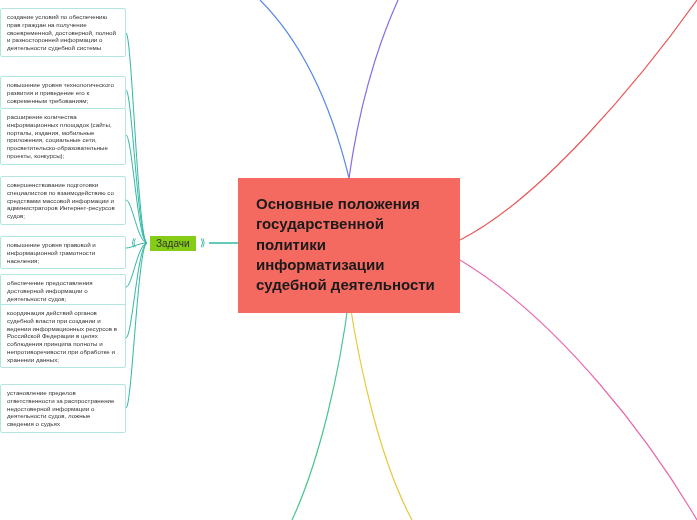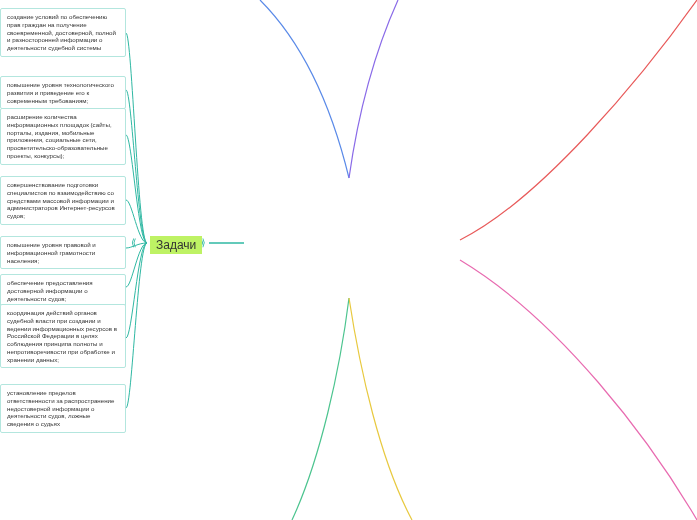--- a/index.html
+++ b/index.html
@@ -15,23 +15,23 @@
     background: #f46a61;
     color: #1a1a1a;
     font-weight: 700;
     font-size: 15px;
     line-height: 1.35;
   }
 
   .sub-node {
     position: absolute;
     left: 150px; top: 236px;
-    font-size: 12px;
+    font-size: 10px;
     color: #333;
-    background: #bef264;
+    background: #84cc16;
     padding: 2px 6px;
   }
   .sub-arrow-left, .sub-arrow-right {
     position: absolute;
     font-size: 10px;
     color: #2fb8a3;
   }
   .sub-arrow-right { left: 200px; top: 237px; }
   .sub-arrow-left  { left: 131px; top: 237px; }
 
@@ -66,20 +66,23 @@
     <path d="M 147 243 C 138 243, 132 33, 126 33" stroke="#2fb8a3" stroke-width="1" fill="none"></path>
     <path d="M 147 243 C 138 243, 132 90, 126 90" stroke="#2fb8a3" stroke-width="1" fill="none"></path>
     <path d="M 147 243 C 138 243, 132 135, 126 135" stroke="#2fb8a3" stroke-width="1" fill="none"></path>
     <path d="M 147 243 C 138 243, 132 200, 126 200" stroke="#2fb8a3" stroke-width="1" fill="none"></path>
     <path d="M 147 243 C 138 243, 132 248, 126 248" stroke="#2fb8a3" stroke-width="1" fill="none"></path>
     <path d="M 147 243 C 138 243, 132 287, 126 287" stroke="#2fb8a3" stroke-width="1" fill="none"></path>
     <path d="M 147 243 C 138 243, 132 338, 126 338" stroke="#2fb8a3" stroke-width="1" fill="none"></path>
     <path d="M 147 243 C 138 243, 132 408, 126 408" stroke="#2fb8a3" stroke-width="1" fill="none"></path>
   </svg>
 
+  <div class="center-node">
+    <span>Основные положения государственной политики информатизации судебной деятельности</span>
+  </div>
 
   <span class="sub-arrow-right">⟫</span>
   <div class="sub-node">
     <span>Задачи</span>
   </div>
   <span class="sub-arrow-left">⟪</span>
 
   <div class="leaf" style="top:8px"><span>создание условий по обеспечению прав граждан на получение своевременной, достоверной, полной и разносторонней информации о деятельности судебной системы</span></div>
   <div class="leaf" style="top:76px"><span>повышение уровня технологического развития и приведение его к современным требованиям;</span></div>
   <div class="leaf" style="top:108px"><span>расширение количества информационных площадок (сайты, порталы, издания, мобильные приложения, социальные сети, просветительско-образовательные проекты, конкурсы);</span></div>

